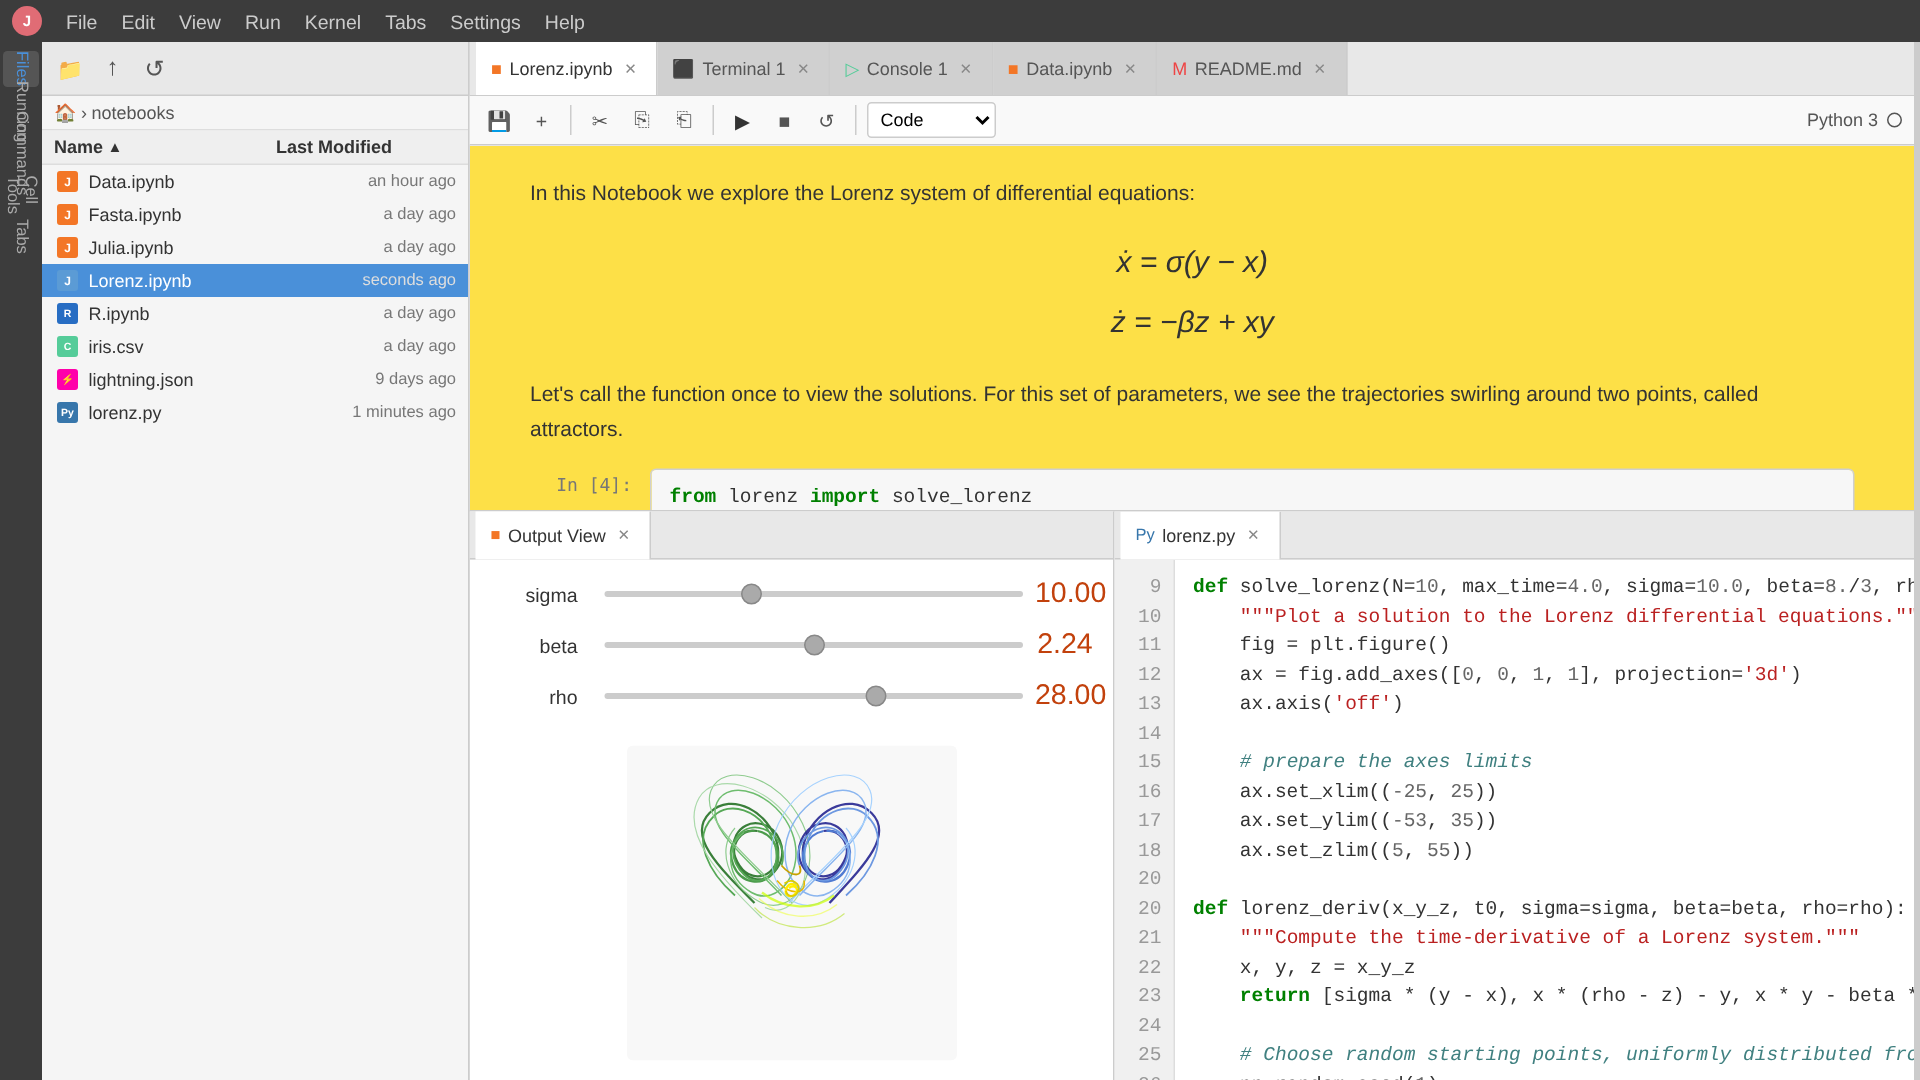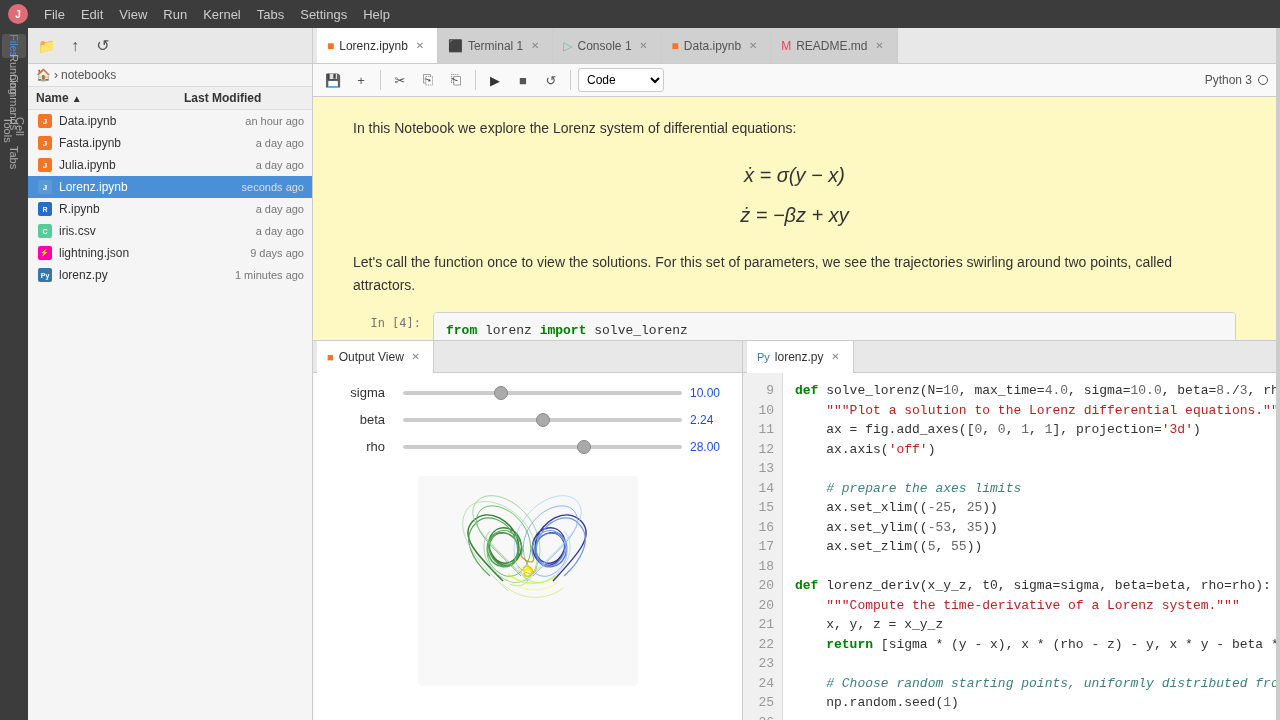--- a/index.html
+++ b/index.html
@@ -54,21 +54,21 @@
     
     .nb-toolbar { display: flex; align-items: center; padding: 4px 8px; border-bottom: 1px solid #ccc; background: #f9f9f9; gap: 4px; flex-shrink: 0; }
     .nb-btn { width: 24px; height: 24px; display: flex; align-items: center; justify-content: center; cursor: pointer; border-radius: 3px; color: #555; font-size: 13px; }
     .nb-separator { width: 1px; height: 20px; background: #ccc; margin: 0 3px; }
     .nb-select { height: 24px; border: 1px solid #ccc; border-radius: 3px; padding: 0 4px; font-size: 12px; background: #fff; cursor: pointer; }
     .nb-spacer { flex: 1; }
     .nb-kernel-status { display: flex; align-items: center; gap: 6px; font-size: 12px; color: #555; }
     .kernel-circle { width: 10px; height: 10px; border-radius: 50%; border: 1px solid #555; }
 
     
-    .nb-content { flex: 1; overflow-y: auto; padding: 20px 40px; background: #fef9c3; }
+    .nb-content { flex: 1; overflow-y: auto; padding: 20px 40px; background: #fde047; }
     .nb-text { font-size: 14px; line-height: 1.6; color: #333; margin-bottom: 16px; }
     .math-block { text-align: center; font-size: 20px; line-height: 2; margin: 16px 0; font-style: italic; }
     .math-line { display: block; }
 
     
     .cell { display: flex; margin-bottom: 8px; }
     .cell-prompt { width: 80px; text-align: right; padding-right: 12px; font-size: 12px; color: #777; font-family: monospace; padding-top: 4px; flex-shrink: 0; }
     .cell-input { flex: 1; border: 1px solid #cfcfcf; border-radius: 4px; overflow: hidden; }
     .cell-code { background: #f7f7f7; padding: 8px 12px; font-family: 'Courier New', monospace; font-size: 13px; line-height: 1.5; }
     .kw { color: #008000; font-weight: bold; }
@@ -80,21 +80,21 @@
     .output-view { width: 430px; display: flex; flex-direction: column; border-right: 1px solid #ccc; flex-shrink: 0; }
     .panel-tab-bar { display: flex; align-items: center; background: #e8e8e8; border-bottom: 1px solid #ccc; height: 32px; padding-left: 4px; }
     .panel-tab { display: flex; align-items: center; padding: 0 10px; height: 32px; cursor: pointer; font-size: 12px; background: #fff; border-right: 1px solid #ccc; gap: 5px; color: #333; }
     .panel-content { flex: 1; overflow: hidden; padding: 12px; }
 
     
     .slider-row { display: flex; align-items: center; margin-bottom: 12px; }
     .slider-label { width: 60px; text-align: right; margin-right: 10px; font-size: 13px; color: #333; }
     .slider-track { flex: 1; height: 4px; background: #ccc; border-radius: 2px; position: relative; margin: 0 8px; }
     .slider-thumb { width: 14px; height: 14px; border-radius: 50%; background: #aaa; border: 1px solid #888; position: absolute; top: -5px; cursor: pointer; }
-    .slider-value { width: 40px; text-align: left; font-size: 12px; color: #1d4ed8; }
+    .slider-value { width: 40px; text-align: center; font-size: 19px; color: #c2410c; }
 
     
     .lorenz-plot { width: 230px; height: 230px; margin: 8px auto; display: flex; align-items: center; justify-content: center; }
 
     
     .code-editor { flex: 1; display: flex; flex-direction: column; overflow: hidden; }
     .editor-content { flex: 1; overflow-y: auto; display: flex; }
     .line-numbers { width: 40px; background: #f0f0f0; border-right: 1px solid #ddd; padding: 8px 0; text-align: right; font-family: 'Courier New', monospace; font-size: 13px; color: #999; line-height: 1.5; flex-shrink: 0; }
     .line-num { padding-right: 8px; display: block; }
     .code-lines { flex: 1; padding: 8px 12px; font-family: 'Courier New', monospace; font-size: 13px; line-height: 1.5; overflow-x: auto; background: #fff; }
@@ -390,20 +390,21 @@
               <span class="line-num">22</span>
               <span class="line-num">23</span>
               <span class="line-num">24</span>
               <span class="line-num">25</span>
               <span class="line-num">26</span>
 
             </div>
             <div class="code-lines">
               <span class="code-line"><span class="c-def">def</span> solve_lorenz(N=<span class="c-num">10</span>, max_time=<span class="c-num">4.0</span>, sigma=<span class="c-num">10.0</span>, beta=<span class="c-num">8.</span>/<span class="c-num">3</span>, rho=):</span>
               <span class="code-line">    <span class="c-str">"""Plot a solution to the Lorenz differential equations."""</span></span>
+              <span class="code-line">    fig = plt.figure()</span>
               <span class="code-line">    ax = fig.add_axes([<span class="c-num">0</span>, <span class="c-num">0</span>, <span class="c-num">1</span>, <span class="c-num">1</span>], projection=<span class="c-str">'3d'</span>)</span>
               <span class="code-line">    ax.axis(<span class="c-str">'off'</span>)</span>
               <span class="code-line"> </span>
               <span class="code-line">    <span class="c-comment"># prepare the axes limits</span></span>
               <span class="code-line">    ax.set_xlim((<span class="c-num">-25</span>, <span class="c-num">25</span>))</span>
               <span class="code-line">    ax.set_ylim((<span class="c-num">-53</span>, <span class="c-num">35</span>))</span>
               <span class="code-line">    ax.set_zlim((<span class="c-num">5</span>, <span class="c-num">55</span>))</span>
               <span class="code-line"> </span>
               <span class="code-line"><span class="c-def">def</span> lorenz_deriv(x_y_z, t0, sigma=sigma, beta=beta, rho=rho):</span>
               <span class="code-line">    <span class="c-str">"""Compute the time-derivative of a Lorenz system."""</span></span>

